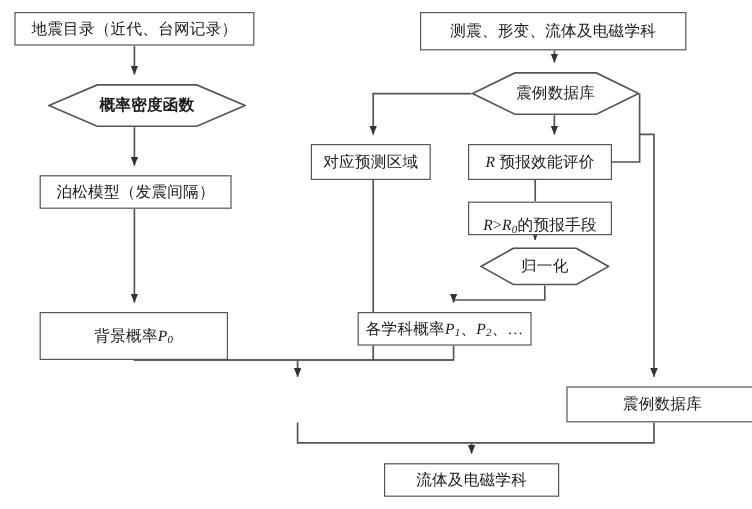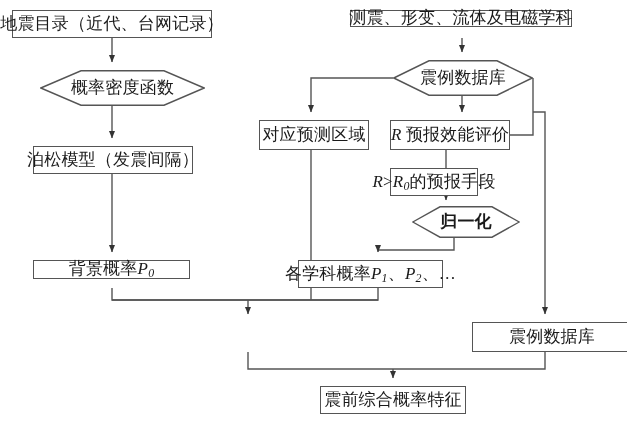--- a/index.html
+++ b/index.html
@@ -27,21 +27,21 @@
     pointer-events: none;
   }
   .node {
     position: absolute;
     box-sizing: border-box;
     display: flex;
     align-items: center;
     justify-content: center;
     text-align: center;
     color: #1a1a1a;
-    font-size: 17px;
+    font-size: 13px;
     line-height: 1.1;
     white-space: nowrap;
     letter-spacing: 0.2px;
   }
   .node.box {
     border: 1px solid #555555;
     background: #ffffff;
   }
   .node.diamond {
     border: none;
@@ -119,71 +119,71 @@
 
       <path d="M393,369 L393,378" marker-end="url(#ah)"></path>
 
     </g>
   </svg>
 
   <div class="node box" style="left:12px; top:10px; width:200px; height:28px;">
     <span class="label">地震目录（近代、台网记录）</span>
   </div>
 
-  <div class="node box" style="left:350px; top:10px; width:222px; height:17px;">
+  <div class="node box" style="left:350px; top:10px; width:222px; height:32px;">
     <span class="label">测震、形变、流体及电磁学科</span>
   </div>
 
-  <div class="node diamond" style="left:40px; top:70px; width:165px; height:36px;">
+  <div class="node diamond" style="left:40px; top:70px; width:165px; height:36px;font-weight:bold;">
     <svg class="diamond-shape" viewBox="0 0 165 36" preserveAspectRatio="none">
       <polygon points="0.8,18 41,0.8 124,0.8 164.2,18 124,35.2 41,35.2" fill="#ffffff" stroke="#555555" stroke-width="1.4" vector-effect="non-scaling-stroke"></polygon>
     </svg>
     <span class="label">概率密度函数</span>
   </div>
 
   <div class="node diamond" style="left:393px; top:60px; width:140px; height:36px;">
     <svg class="diamond-shape" viewBox="0 0 140 36" preserveAspectRatio="none">
       <polygon points="0.8,18 36,0.8 104,0.8 139.2,18 104,35.2 36,35.2" fill="#ffffff" stroke="#555555" stroke-width="1.4" vector-effect="non-scaling-stroke"></polygon>
     </svg>
     <span class="label">震例数据库</span>
   </div>
 
   <div class="node box" style="left:33px; top:146px; width:160px; height:28px;">
     <span class="label">泊松模型（发震间隔）</span>
   </div>
 
-  <div class="node box" style="left:259px; top:120px; width:110px; height:30px;">
+  <div class="node box" style="left:259px; top:120px; width:100px; height:30px;">
     <span class="label">对应预测区域</span>
   </div>
 
   <div class="node box" style="left:390px; top:120px; width:120px; height:30px;">
     <span class="label"><span class="mathvar">R</span><span> 预报效能评价</span></span>
   </div>
 
-  <div class="node box" style="left:390px; top:168px; width:88px; height:28px;">
+  <div class="node box" style="left:390px; top:168px; width:120px; height:28px;align-items:flex-end;">
     <span class="label"><span class="mathvar">R</span>&gt;<span class="mathvar">R<sub>0</sub></span>的预报手段</span>
   </div>
 
-  <div class="node diamond" style="left:412px; top:206px; width:108px; height:32px;font-weight:bold;">
+  <div class="node diamond" style="left:400px; top:206px; width:108px; height:32px;">
     <svg class="diamond-shape" viewBox="0 0 108 32" preserveAspectRatio="none">
       <polygon points="0.8,16 28,0.8 80,0.8 107.2,16 80,31.2 28,31.2" fill="#ffffff" stroke="#555555" stroke-width="1.4" vector-effect="non-scaling-stroke"></polygon>
     </svg>
     <span class="label">归一化</span>
   </div>
 
-  <div class="node box" style="left:33px; top:260px; width:157px; height:19px;">
+  <div class="node box" style="left:33px; top:260px; width:157px; height:40px;">
     <span class="label">背景概率<span class="mathvar">P<sub>0</sub></span></span>
   </div>
 
   <div class="node box" style="left:298px; top:260px; width:145px; height:28px;">
     <span class="label">各学科概率<span class="mathvar">P<sub>1</sub></span>、<span class="mathvar">P<sub>2</sub></span>、…</span>
   </div>
 
 
   <div class="node box" style="left:472px; top:322px; width:160px; height:30px;">
     <span class="label">震例数据库</span>
   </div>
 
   <div class="node box" style="left:320px; top:386px; width:146px; height:28px;">
-    <span class="label">震前综合概率特征</span>
+    <span class="label">流体及电磁学科</span>
   </div>
 
 </div>
 
 </body></html>

